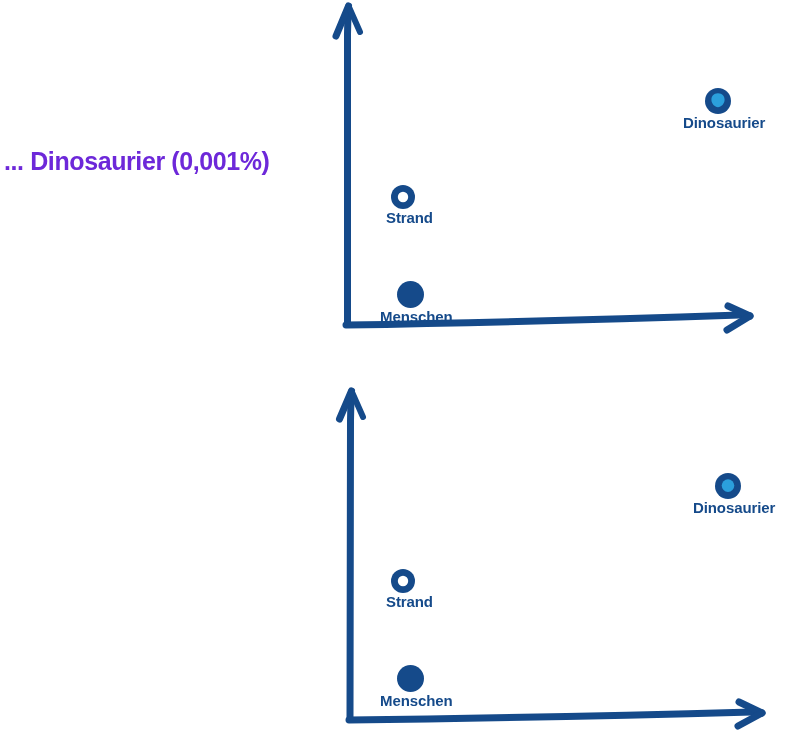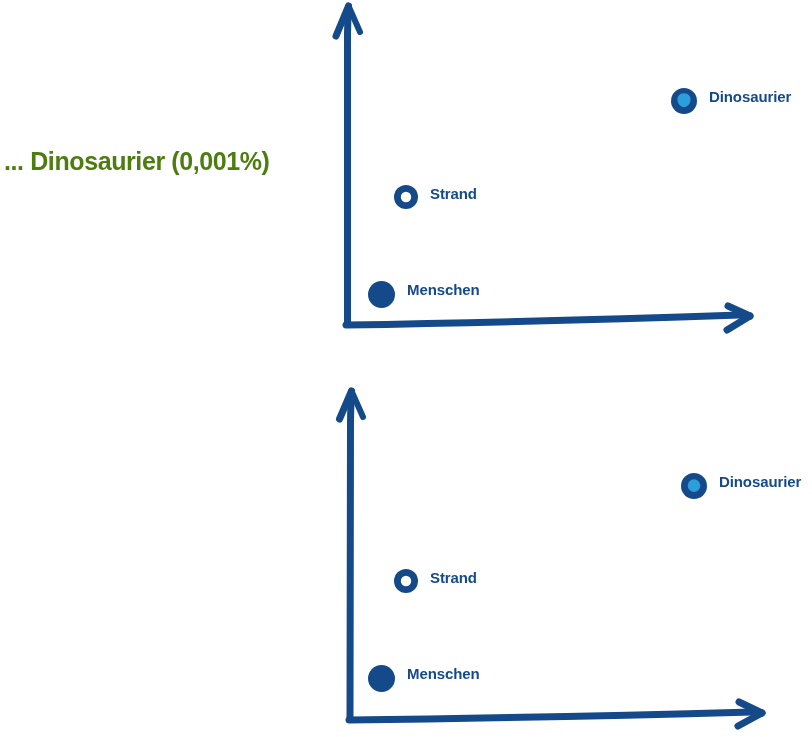--- a/index.html
+++ b/index.html
@@ -63,56 +63,58 @@
     top: 0;
     width: 482px;
     height: 368px;
     overflow: visible;
   }
 
   
   .point {
     position: absolute;
     display: flex;
+    align-items: center;
     white-space: nowrap;
+    flex-direction: column;
   }
   .marker {
     flex: 0 0 auto;
     position: relative;
   }
   .marker svg { display: block; }
 
   .point-label {
     font-size: 15px;
     font-weight: bold;
     letter-spacing: -0.1px;
     color: #154a8a;
     margin-left: 12px;
   }
 
   
   .pt-dino    { left: 341px; }
-  .pt-strand  { left: 64px;  }
+  .pt-strand  { left: 44px;  }
   .pt-mensch  { left: 38px; margin-top: 40px;  }
 
   #panel-top .pt-dino   { top: 88px;  }
   #panel-top .pt-strand { top: 185px; }
   #panel-top .pt-mensch { top: 241px; }
 
   #panel-bottom .pt-dino   { left: 351px; top: 104px; }
   #panel-bottom .pt-strand { top: 200px; }
   #panel-bottom .pt-mensch { top: 256px; }
 </style>
 </head>
 <body>
 
 <div class="panel" id="panel-top">
 
   <div class="caption" id="caption-top">
-    <div class="caption-line2" id="cap-top-2" style="color: #4d7c0f;">... Dinosaurier (0,001%)</div>
+    <div class="caption-line2" id="cap-top-2" style="color: #6d28d9;">... Dinosaurier (0,001%)</div>
   </div>
 
   <div class="plot">
 
     <svg class="axis-svg" viewBox="0 0 482 368">
 
       <path d="M 17.5 322 L 17.5 34 Q 17.6 22 18.5 10" fill="none" stroke="#154a8a" stroke-width="7" stroke-linecap="round"></path>
 
       <path d="M 18.5 6 L 6 36" fill="none" stroke="#154a8a" stroke-width="7" stroke-linecap="round"></path>
       <path d="M 18.5 6 L 30 32" fill="none" stroke="#154a8a" stroke-width="6" stroke-linecap="round"></path>

